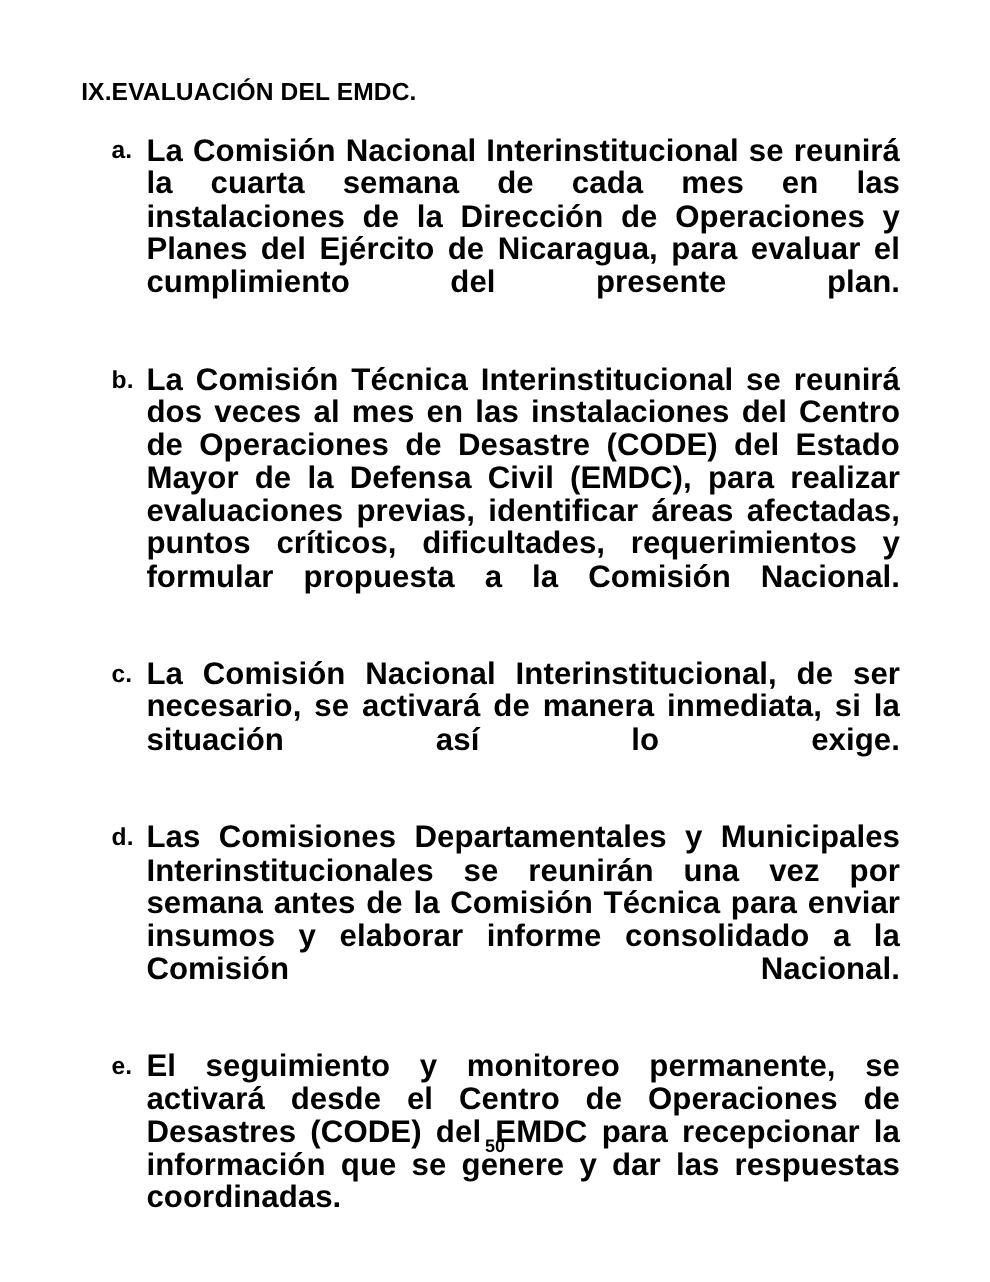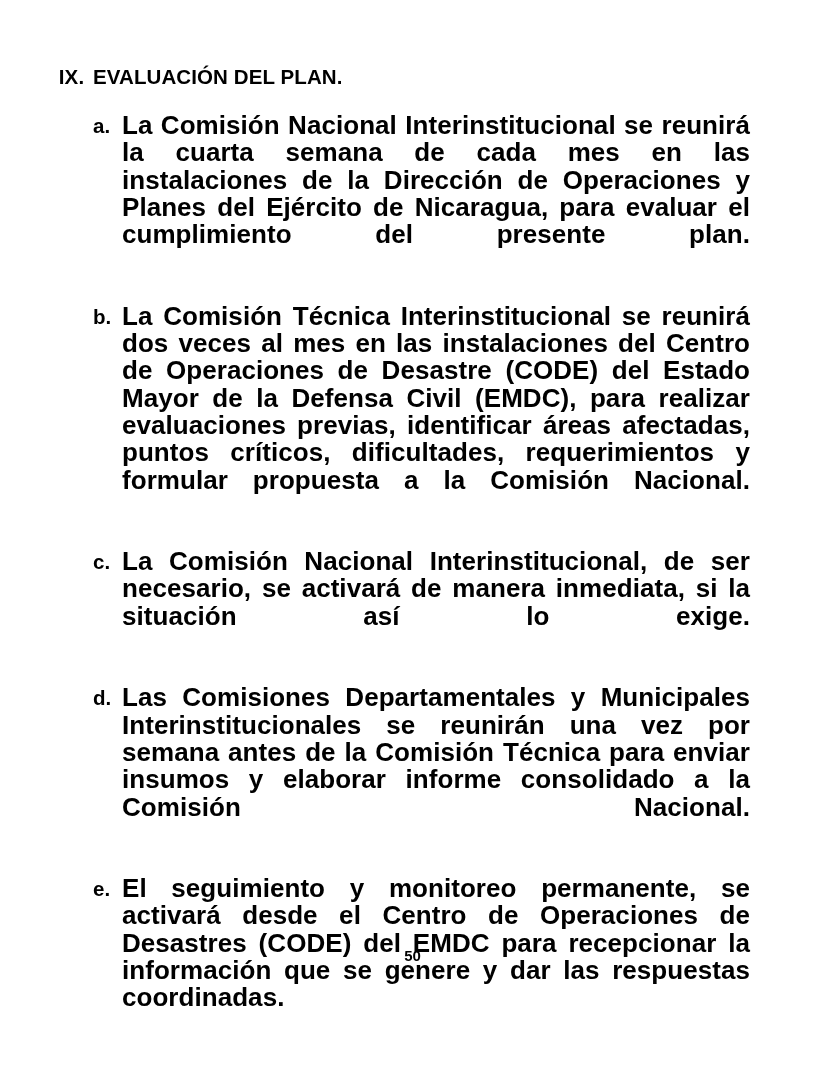--- a/index.html
+++ b/index.html
@@ -36,21 +36,21 @@
     display: flex;
     align-items: flex-start;
     font-size: 20.5px;
     font-weight: bold;
     letter-spacing: 0.1px;
     line-height: 27px;
   }
   .section-heading .numeral {
     width: 43px;
     flex: 0 0 43px;
-    text-align: center;
+    text-align: right;
   }
   .section-heading .heading-text {
     flex: 1 1 auto;
   }
 
   
   .items {
     position: absolute;
     left: 93px;
     top: 112px;
@@ -102,21 +102,21 @@
     line-height: 20px;
   }
 </style>
 </head>
 <body>
 
 <div class="page">
 
   <div class="section-heading">
     <span class="numeral">IX.</span>
-    <span class="heading-text">EVALUACIÓN DEL PLAN.</span>
+    <span class="heading-text">EVALUACIÓN DEL EMDC.</span>
   </div>
 
   <div class="items">
 
     <div class="item">
       <span class="marker">a.</span>
       <span class="body">La Comisión Nacional Interinstitucional se reunirá la cuarta semana de cada mes en las instalaciones de la Dirección de Operaciones y Planes del Ejército de Nicaragua, para evaluar el cumplimiento del presente plan.</span>
     </div>
 
     <div class="item">

